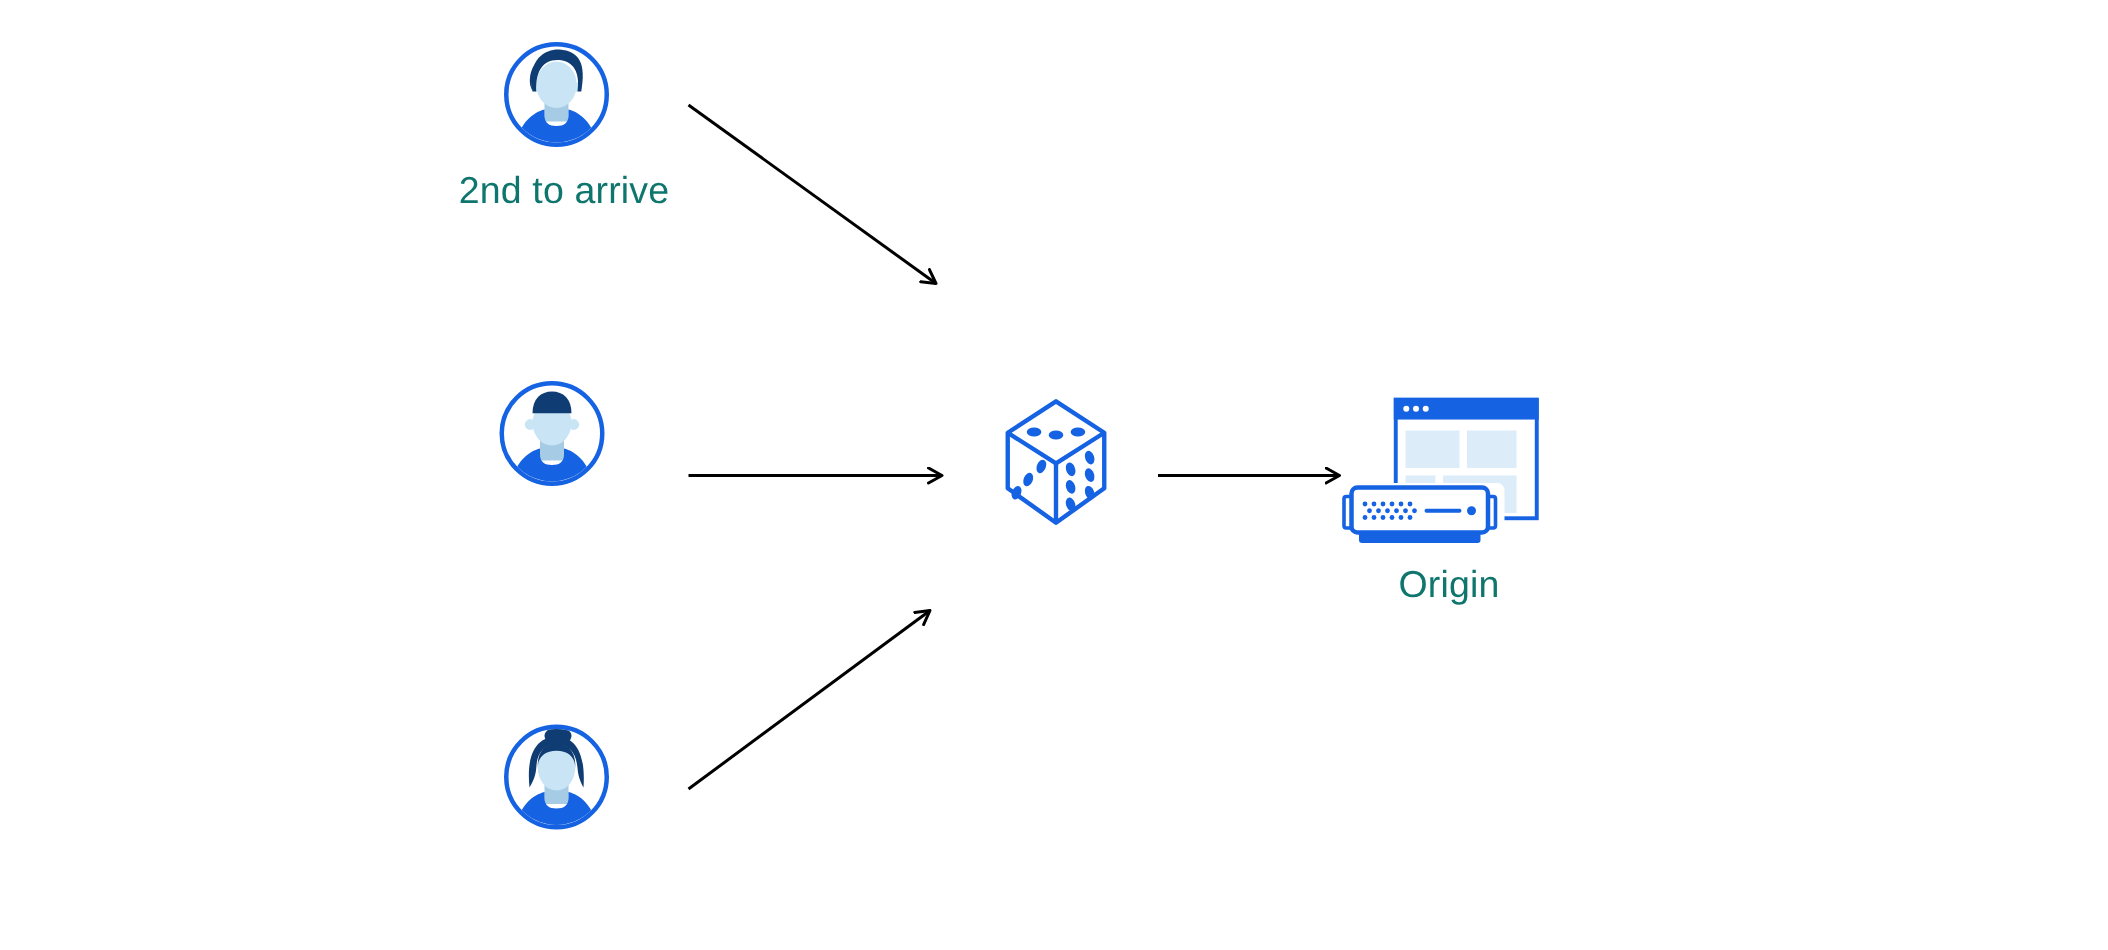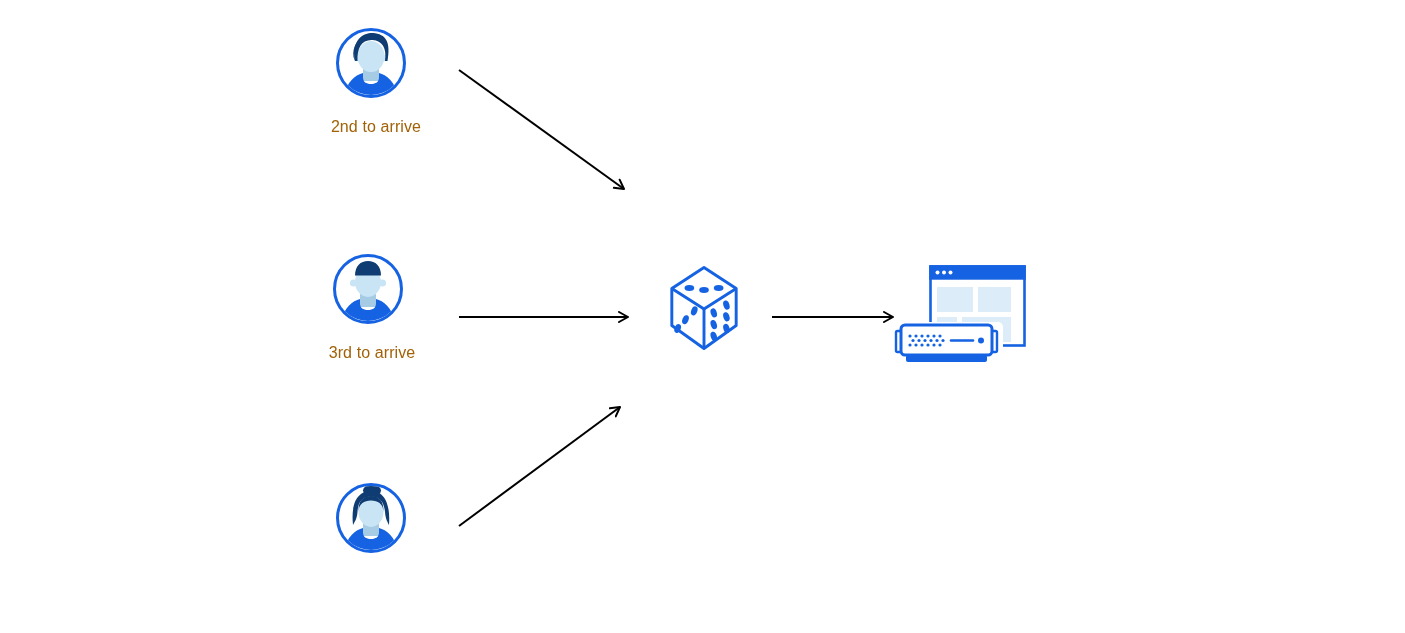--- a/index.html
+++ b/index.html
@@ -24,23 +24,23 @@
     pointer-events: none;
   }
   .icon-box {
     position: absolute;
     display: block;
   }
   .node-label {
     position: absolute;
     width: 200px;
     text-align: center;
-    font-size: 16px;
+    font-size: 25px;
     line-height: 22px;
-    color: #a16207;
+    color: #0f766e;
     letter-spacing: 0.1px;
   }
 </style>
 </head>
 <body>
 
 <div class="canvas">
 
   <svg class="arrows-layer" viewBox="0 0 1405 633" xmlns="http://www.w3.org/2000/svg">
     <defs>
@@ -86,21 +86,20 @@
       <g clip-path="url(#clipB)">
         <rect x="28" y="38" width="16" height="16" fill="#A6CCE5"></rect>
         <path d="M9,72 C10,56 20,48 28,46 L28,50 C28,55 31,57 36,57 C41,57 44,55 44,50 L44,46 C52,48 62,56 63,72 Z" fill="#1562E2"></path>
         <circle cx="21.5" cy="30" r="3.6" fill="#C9E5F5"></circle>
         <circle cx="50.5" cy="30" r="3.6" fill="#C9E5F5"></circle>
         <ellipse cx="36" cy="29" rx="13" ry="15" fill="#C9E5F5"></ellipse>
         <path d="M23,22.5 L49,22.5 C49,13 43.5,8 36,8 C28.5,8 23,13 23,22.5 Z" fill="#0E3C73"></path>
       </g>
     </svg>
   </span>
-  <div class="node-label" style="left:272px; top:342px;">3rd to arrive</div>
 
   <span class="icon-box" style="left:335px; top:482px; width:72px; height:72px;">
     <svg viewBox="0 0 72 72" width="72" height="72" xmlns="http://www.w3.org/2000/svg">
       <defs>
           <clipPath id="clipC">
             <circle cx="36" cy="36" r="32"></circle>
           </clipPath>
         </defs>
       <circle cx="36" cy="36" r="33.5" fill="#ffffff" stroke="#1562E2" stroke-width="3"></circle>
       <g clip-path="url(#clipC)">
@@ -180,14 +179,15 @@
           <circle cx="35" cy="83" r="1.6"></circle>
             <circle cx="41" cy="83" r="1.6"></circle>
             <circle cx="47" cy="83" r="1.6"></circle>
         </g>
         <line x1="58" y1="78.5" x2="80" y2="78.5" stroke="#1562E2" stroke-width="2.6" stroke-linecap="round"></line>
         <circle cx="88" cy="78.5" r="3" fill="#1562E2"></circle>
         <rect x="13" y="93" width="81" height="7" rx="2" fill="#1562E2"></rect>
       </g>
     </svg>
   </span>
+  <div class="node-label" style="left:866px; top:379px;">Origin</div>
 
 </div>
 
 </body></html>

